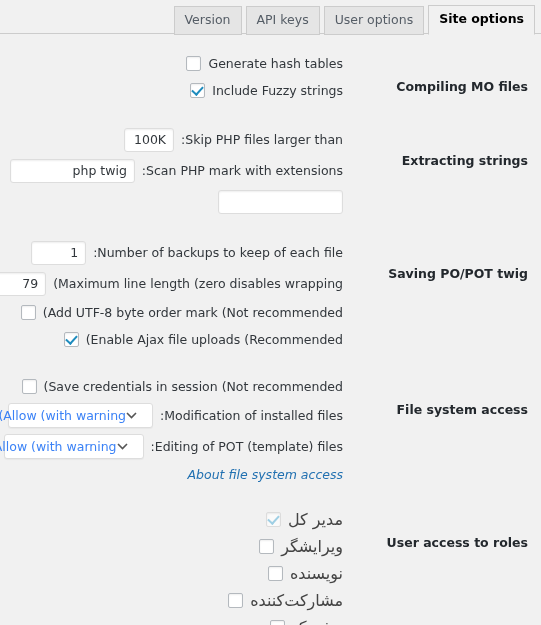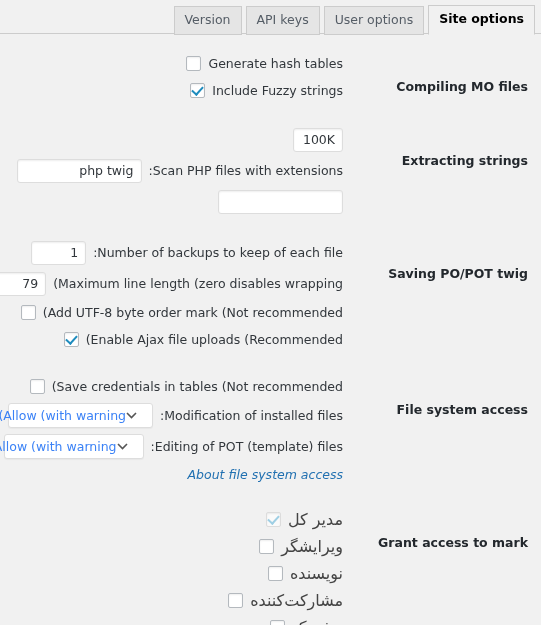--- a/index.html
+++ b/index.html
@@ -255,27 +255,28 @@
       </div>
     </div>
   </div>
 
   <div class="spacer20"></div>
   <div class="section">
     <div class="sechead">Extracting strings</div>
 
     <div class="row tall">
       <div class="ctrlcell">
+        <span class="lbl">:Skip PHP files larger than</span>
         <input class="txt w50" type="text" value="100K" style="">
       </div>
     </div>
 
     <div class="row tall">
       <div class="ctrlcell">
-        <span class="lbl">:Scan PHP files with extensions</span>
+        <span class="lbl">:Scan PHP mark with extensions</span>
         <input class="txt w125" type="text" value="php twig" style="">
       </div>
     </div>
 
     <div class="row tall">
       <div class="ctrlcell">
         <input class="txt w125" type="text" value="" style="">
       </div>
     </div>
   </div>
@@ -312,21 +313,21 @@
       </div>
     </div>
   </div>
 
   <div class="spacer20"></div>
   <div class="section">
     <div class="sechead">File system access</div>
 
     <div class="row">
       <div class="ctrlcell">
-        <span class="lbl">(Save credentials in tables (Not recommended</span>
+        <span class="lbl">(Save credentials in session (Not recommended</span>
         <span class="cb"></span>
       </div>
     </div>
 
     <div class="row tall">
       <div class="ctrlcell">
         <span class="lbl">:Modification of installed files</span>
         <div class="sel w145">
           <span class="chev">
             <svg width="11" height="7" viewBox="0 0 11 7" aria-hidden="true">
@@ -352,21 +353,21 @@
       </div>
     </div>
 
     <div class="linkrow">
       <a class="flink">About file system access</a>
     </div>
   </div>
 
   <div class="spacer20"></div>
   <div class="section">
-    <div class="sechead">Grant access to mark</div>
+    <div class="sechead">User access to roles</div>
 
     <div class="row">
       <div class="ctrlcell">
         <span class="lbl rtlfa">مدیر کل</span>
         <span class="cb checked disabled"></span>
       </div>
     </div>
 
     <div class="row">
       <div class="ctrlcell">

